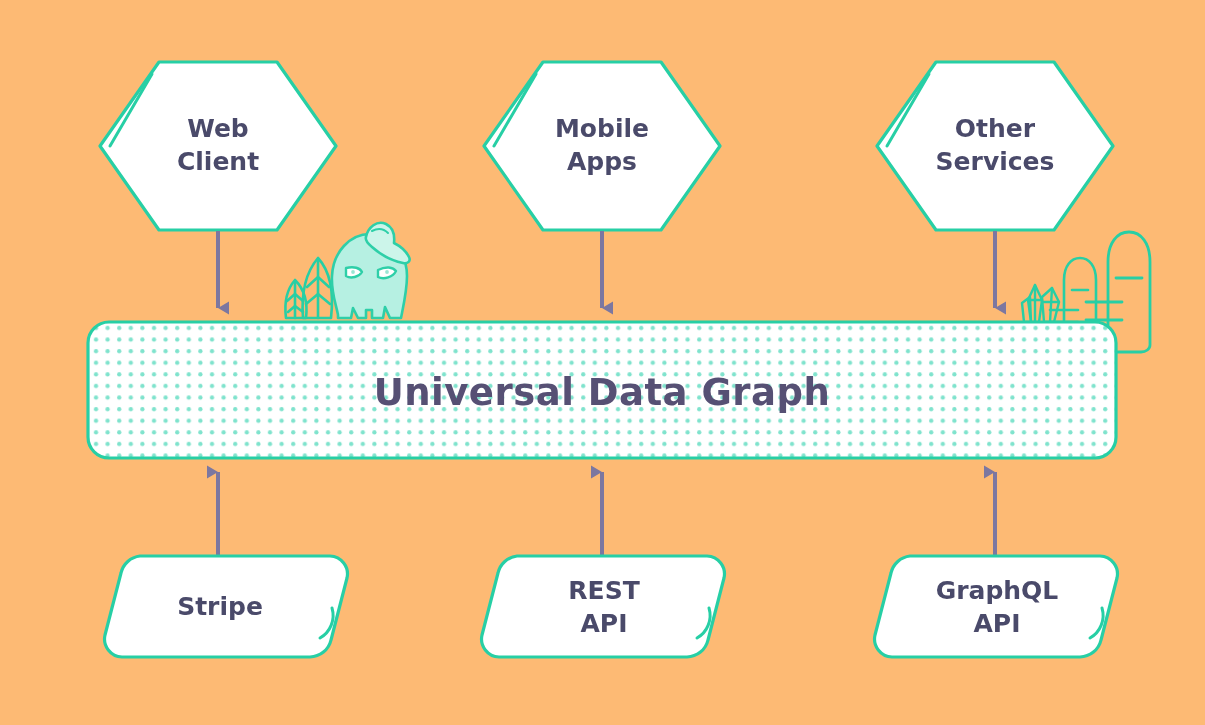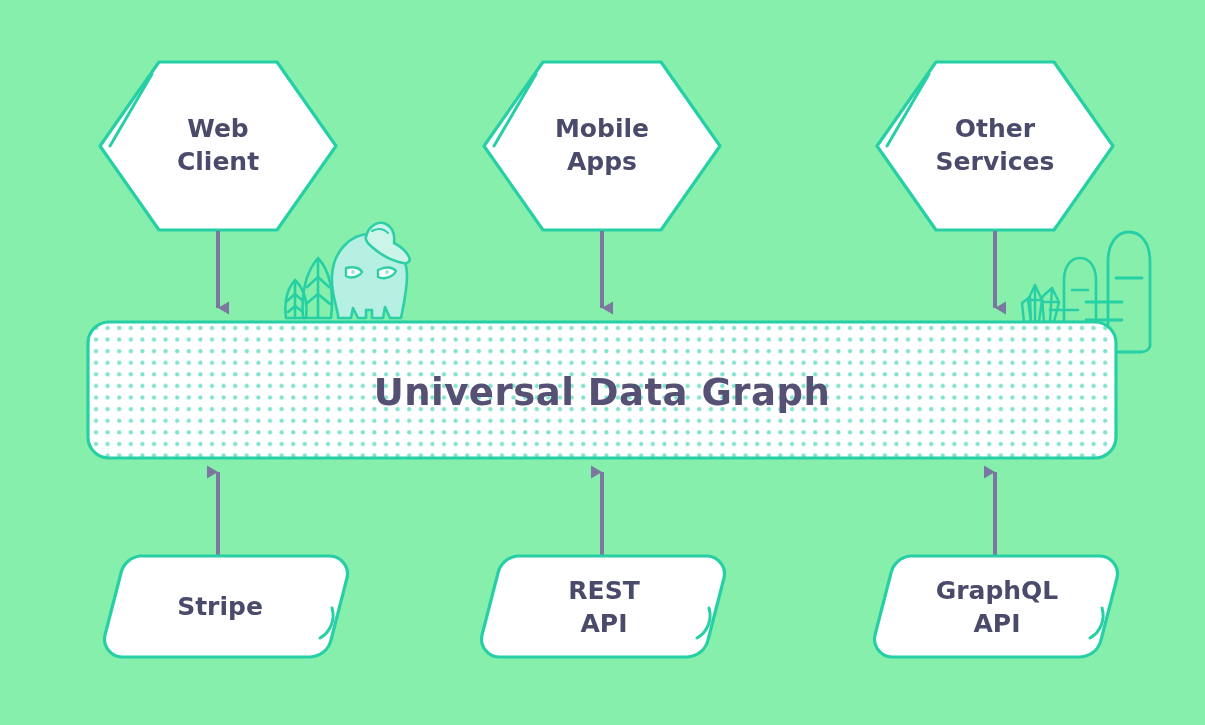--- a/index.html
+++ b/index.html
@@ -8,21 +8,21 @@
     padding: 0;
     background: #ffffff;
   }
   body {
     font-family: "DejaVu Sans", "Liberation Sans", sans-serif;
   }
   #canvas {
     position: relative;
     width: 1205px;
     height: 725px;
-    background: #86efac;
+    background: #fdba74;
     overflow: hidden;
   }
   #diagram-svg {
     position: absolute;
     left: 0;
     top: 0;
     width: 1205px;
     height: 725px;
     display: block;
   }

